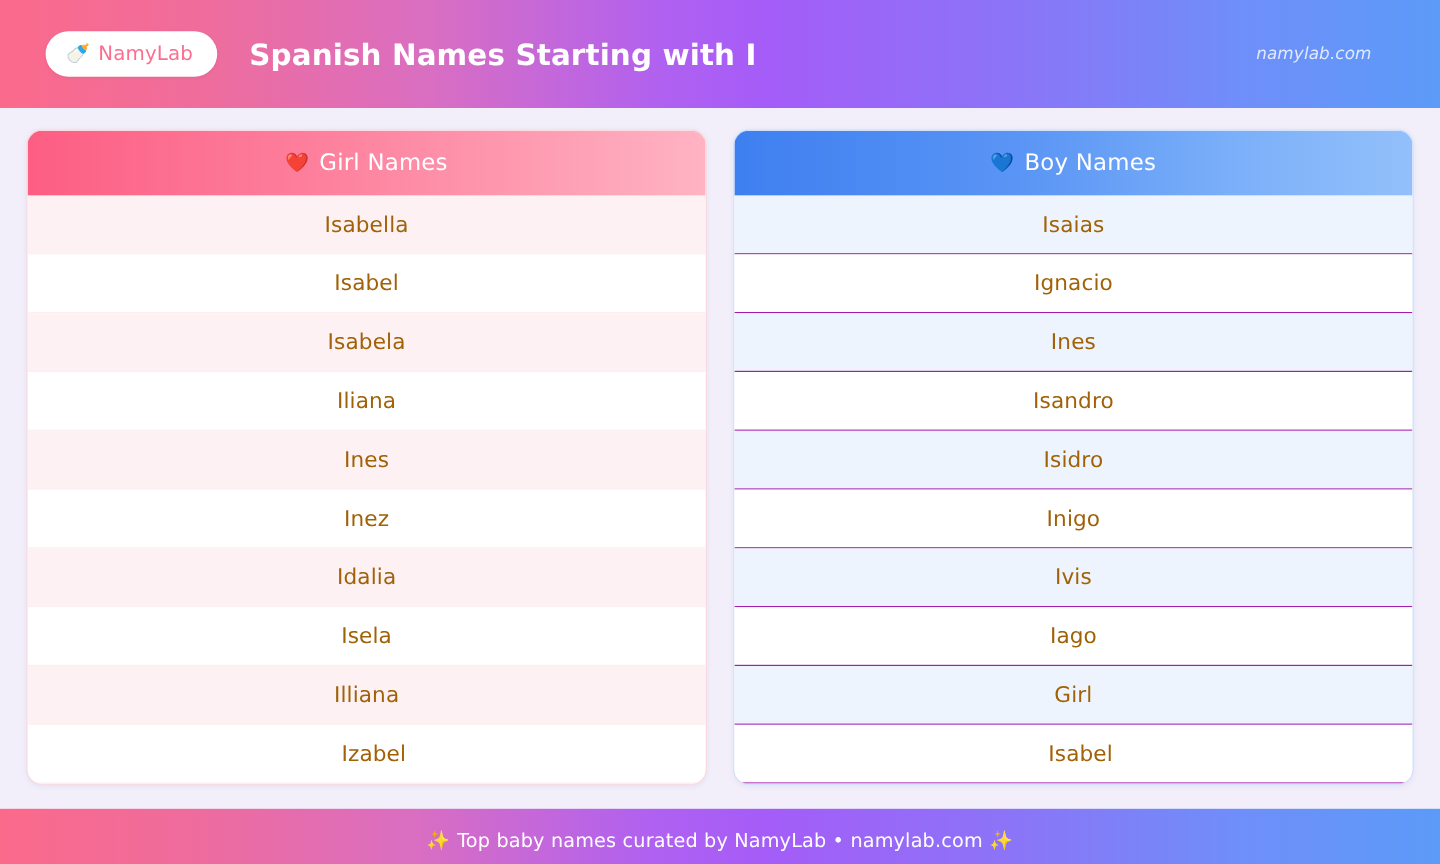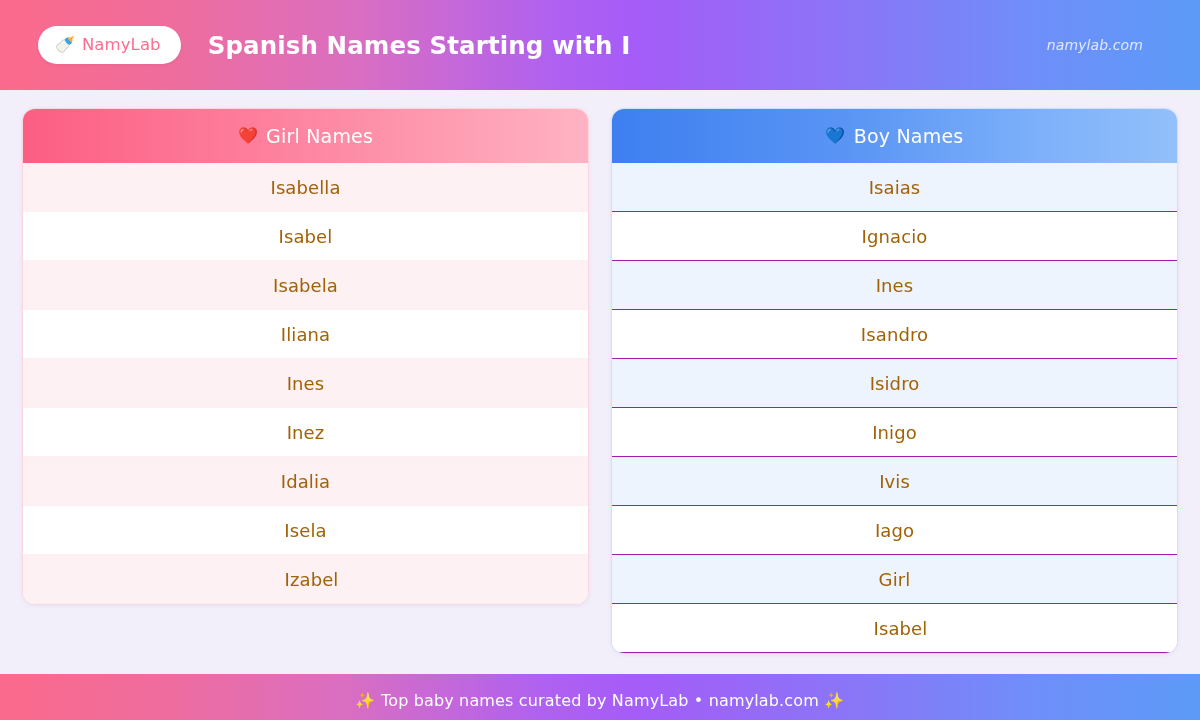--- a/index.html
+++ b/index.html
@@ -199,20 +199,23 @@
       <li class="name-row">
         <span>Inez</span>
       </li>
       <li class="name-row">
         <span>Idalia</span>
       </li>
       <li class="name-row">
         <span>Isela</span>
       </li>
       <li class="name-row">
+        <span>Illiana</span>
+      </li>
+      <li class="name-row">
         <span>Izabel</span>
       </li>
     </ul>
   </section>
 
   <section class="card boys">
     <div class="card-header">
       <span class="heart-icon">💙</span>
       <span>Boy Names</span>
     </div>

